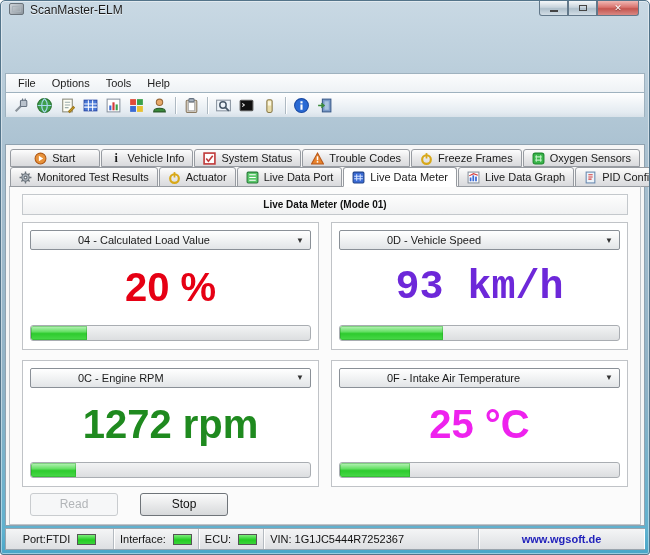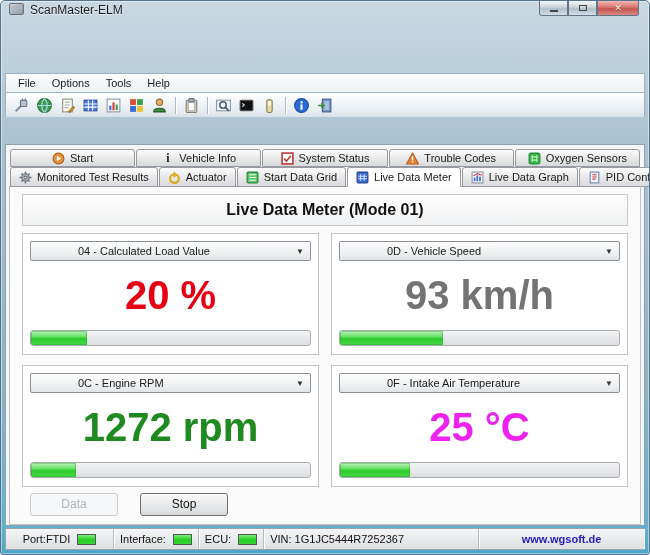--- a/index.html
+++ b/index.html
@@ -50,21 +50,21 @@
   .tabrow.r1 .tab { flex:1; }
   .tabrow.r2 { margin-top:-1px; }
   .tabrow.r2 .tab { height: 20px; }
   .tab.active { background:#ffffff; border-bottom-color:#ffffff; font-weight:normal; position:relative; z-index:2; }
   .ticon12 { width:13px; height:13px; flex:0 0 13px; display:inline-flex; align-items:center; justify-content:center; }
   .ticon12 svg { display:block; }
   .info-i { font-family:"Liberation Serif", serif; font-weight:bold; font-size:12px; color:#1a1a1a; line-height:1; }
 
   
   .content { flex:1; background:#fbfbfb; border:1px solid #bfc4c9; border-top:1px solid #979ba1; margin-top:-1px; padding: 7px 12px 5px 12px; display:flex; flex-direction:column; min-height:0; }
-  .meter-header { height: 32px; background: linear-gradient(180deg,#fdfdfd,#f0f1f2); border:1px solid #c4c8cc; display:flex; align-items:center; justify-content:center; font-weight:bold; font-size:16px; margin-bottom: 7px; }
+  .meter-header { height: 21px; background: linear-gradient(180deg,#fdfdfd,#f0f1f2); border:1px solid #c4c8cc; display:flex; align-items:center; justify-content:center; font-weight:bold; font-size:10px; margin-bottom: 7px; }
   .meter-grid { flex:1; display:grid; grid-template-columns: 1fr 1fr; grid-template-rows: 1fr 1fr; gap: 10px 12px; min-height:0; }
   .meter-panel { background:#ffffff; border:1px solid #c0c3c7; display:flex; flex-direction:column; padding: 7px 7px 8px 7px; min-height:0; }
 
   .combobox { height: 20px; border:1px solid #8a9097; border-radius:2px; background: linear-gradient(180deg,#ffffff,#eef0f1 60%,#e2e5e7);
               display:flex; align-items:center; padding: 0 6px; cursor:pointer; }
   .combobox .cb-text { flex:1; font-size:11px; color:#1a1a1a; overflow:hidden; white-space:nowrap;padding-left:41px; }
   .combobox .cb-arrow { font-size:8px; color:#333; padding-left:4px; }
 
   .meter-value { flex:1; display:flex; align-items:center; justify-content:center; font-size:40px; font-weight:bold; letter-spacing:0px; }
 
@@ -240,20 +240,29 @@
               <path d="M6 1 L11.5 11 H0.5 z" fill="#e8822a" stroke="#b8581a"></path>
               <rect x="5.3" y="4" width="1.4" height="3.6" fill="#fff"></rect>
               <rect x="5.3" y="8.4" width="1.4" height="1.4" fill="#fff"></rect>
             </svg>
           </span>
         <span>Trouble Codes</span>
       </div>
       <div class="tab">
         <span class="ticon12">
             <svg width="13" height="13" viewBox="0 0 12 12">
+              <circle cx="6" cy="7" r="4" fill="none" stroke="#d8a818" stroke-width="2"></circle>
+              <rect x="5.2" y="1" width="1.6" height="5" fill="#d8a818"></rect>
+            </svg>
+          </span>
+        <span>Freeze Frames</span>
+      </div>
+      <div class="tab">
+        <span class="ticon12">
+            <svg width="13" height="13" viewBox="0 0 12 12">
               <rect x="1" y="1" width="10" height="10" rx="2" fill="#3ab54a" stroke="#1f8a2f"></rect>
               <path d="M4 3 v6 M8 3 v6 M3 4.5 h6 M3 7.5 h6" stroke="#bef0c4"></path>
             </svg>
           </span>
         <span>Oxygen Sensors</span>
       </div>
     </div>
 
     <div class="tabrow r2">
       <div class="tab" style="flex:1.55">
@@ -275,21 +284,21 @@
           </span>
         <span>Actuator</span>
       </div>
       <div class="tab" style="flex:1.05">
         <span class="ticon12">
             <svg width="13" height="13" viewBox="0 0 12 12">
               <rect x="1" y="1" width="10" height="10" rx="1" fill="#5ac86a" stroke="#2a7a3a"></rect>
               <path d="M3 3.5 h6 M3 6 h6 M3 8.5 h6" stroke="#fff"></path>
             </svg>
           </span>
-        <span>Start Data Grid</span>
+        <span>Live Data Port</span>
       </div>
       <div class="tab active" style="flex:1.15">
         <span class="ticon12">
             <svg width="13" height="13" viewBox="0 0 12 12">
               <rect x="1" y="1" width="10" height="10" rx="1" fill="#3a6ad4" stroke="#22448a"></rect>
               <path d="M4.3 3 v6 M7.6 3 v6 M2 4.8 h8 M2 7.2 h8" stroke="#cfe0ff"></path>
             </svg>
           </span>
         <span>Live Data Meter</span>
       </div>
@@ -331,21 +340,21 @@
           <div class="progressbar">
             <div class="progress-fill" style="width: 20%;"></div>
           </div>
         </div>
 
         <div class="meter-panel">
           <div class="combobox">
             <span class="cb-text">0D - Vehicle Speed</span>
             <span class="cb-arrow">▼</span>
           </div>
-          <div class="meter-value" style="color: #737373;">93 km/h</div>
+          <div class="meter-value" style="color: #6d28d9; font-family: Liberation Mono, monospace;">93 km/h</div>
           <div class="progressbar">
             <div class="progress-fill" style="width: 37%;"></div>
           </div>
         </div>
 
         <div class="meter-panel">
           <div class="combobox">
             <span class="cb-text">0C - Engine RPM</span>
             <span class="cb-arrow">▼</span>
           </div>
@@ -362,21 +371,21 @@
           </div>
           <div class="meter-value" style="color: rgb(238, 34, 238);">25 °C</div>
           <div class="progressbar">
             <div class="progress-fill" style="width: 25%;"></div>
           </div>
         </div>
 
       </div>
 
       <div class="action-row">
-        <div class="btn disabled">Data</div>
+        <div class="btn disabled">Read</div>
         <div class="btn normal">Stop</div>
       </div>
     </div>
   </div>
 
   <div class="statusbar">
     <div class="sb-sec sb-port">
       <span class="sb-label">Port:</span>
       <span style="display:flex;align-items:center;">
         <span class="sb-label">FTDI</span>

